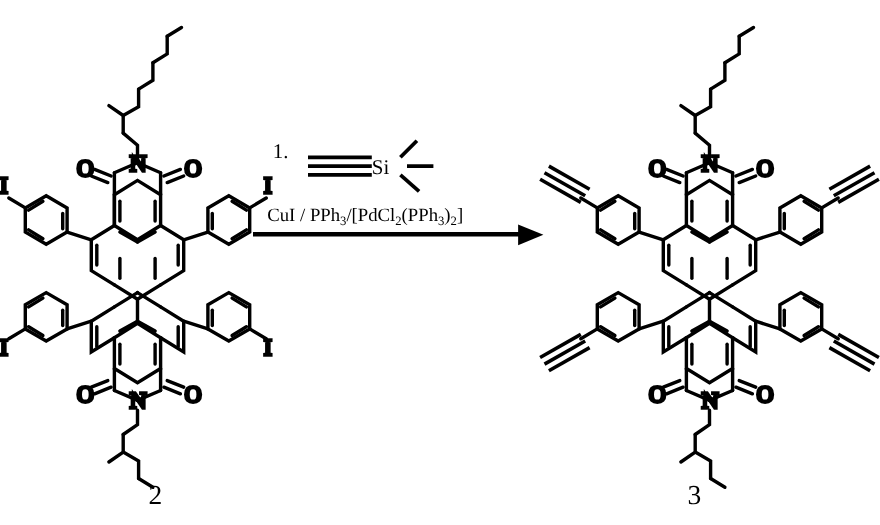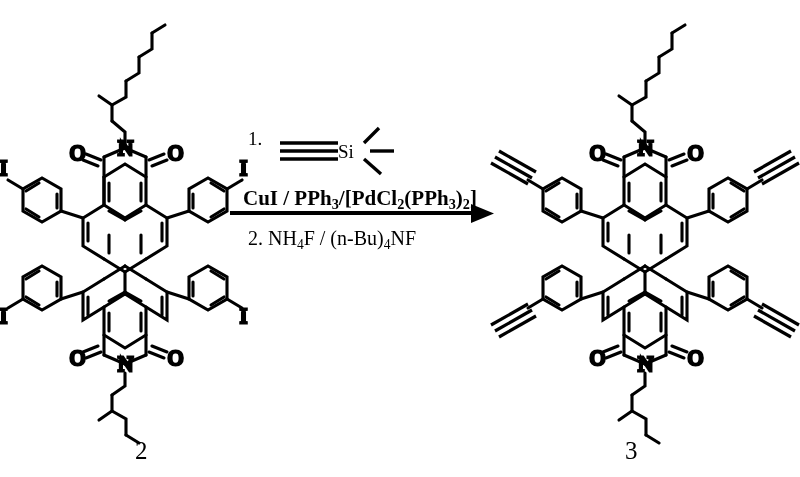--- a/index.html
+++ b/index.html
@@ -3,21 +3,21 @@
 <meta charset="utf-8">
 <style>
   html,body{margin:0;padding:0;background:#fff;}
   body{width:800px;height:477px;position:relative;overflow:hidden;
        font-family:"Liberation Serif",serif;color:#000;}
   .scheme{position:absolute;inset:0;}
   svg{display:block;}
   .lbl{font-family:"Liberation Serif",serif;fill:#000;}
   .cond-txt{position:absolute;font-family:"Liberation Serif",serif;color:#000;white-space:nowrap;}
   .cond-step1{left:248px;top:128px;font-size:19px;}
-  .cond-cat{left:243px;top:186px;font-size:21px;font-weight:bold;}
+  .cond-cat{left:243px;top:186px;font-size:17px;}
   .cond-step2{left:248px;top:227px;font-size:20px;}
   .cond-cat sub,.cond-step2 sub{font-size:0.68em;vertical-align:-0.28em;}
   .cnum{position:absolute;font-size:25px;font-family:"Liberation Serif",serif;}
   .cnum-left{left:135px;top:437px;}
   .cnum-right{left:625px;top:437px;}
 </style>
 </head>
 <body>
 
 <div class="scheme">
@@ -161,21 +161,20 @@
     <text class="lbl" x="62" y="36" font-size="19">Si</text>
   </svg>
 
   <div class="cond-txt cond-cat">CuI / PPh<sub>3</sub>/[PdCl<sub>2</sub>(PPh<sub>3</sub>)<sub>2</sub>]</div>
 
   <svg width="270" height="30" style="position:absolute;left:228px;top:200px;" viewBox="0 0 270 30">
     <path d="M2,13 L245,13" stroke="#000" stroke-width="4" fill="none"></path>
     <path d="M243,4 L266,13.5 L243,23 Z" fill="#000"></path>
   </svg>
 
-  <div class="cond-txt cond-step2">2. NH<sub>4</sub>F / (n-Bu)<sub>4</sub>NF</div>
 
   <svg width="310" height="440" style="position:absolute;left:490px;top:5px;" viewBox="0 0 310 440">
     <g fill="none" stroke="#000" stroke-width="3.1" stroke-linecap="round">
 
       <g>
         <path d="M155,140 L155,127 L142,116"></path>
         <path d="M142,116 L142,100 L129,91"></path>
         <path d="M142,100 L156,92 L156,76"></path>
         <path d="M156,76 L169,68 L169,52"></path>
         <path d="M169,52 L182,44 L182,28"></path>

